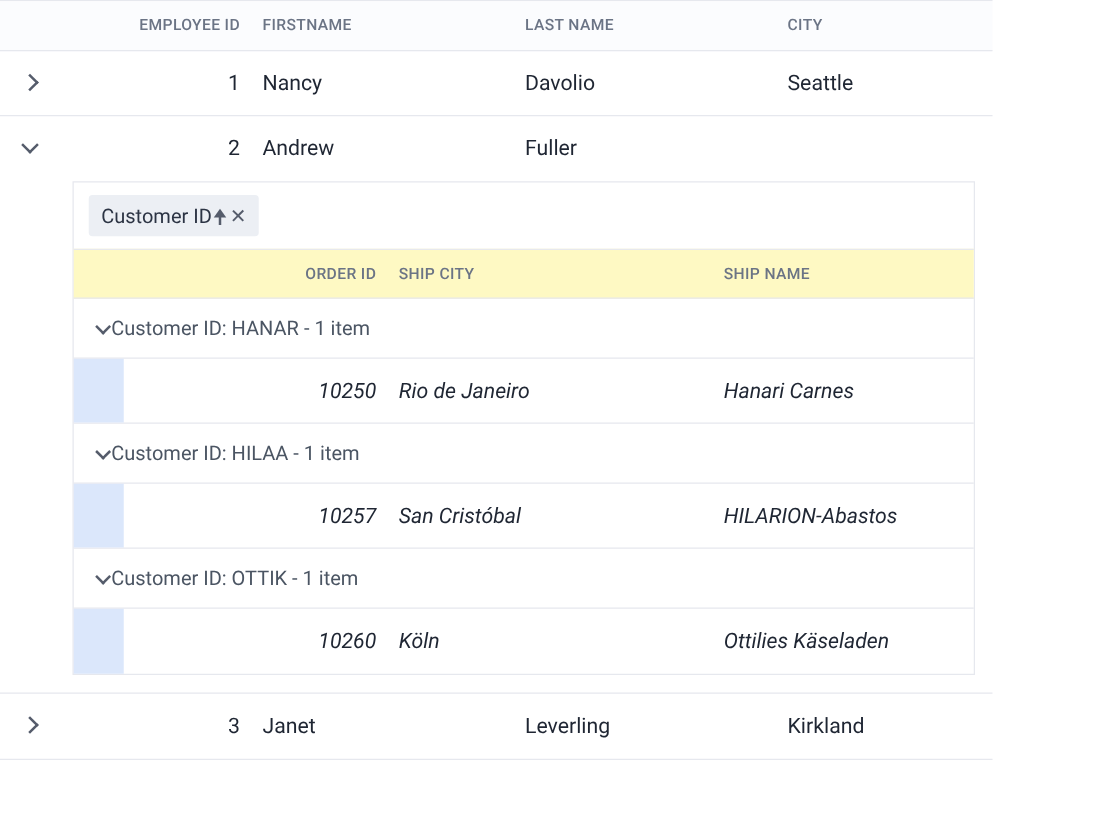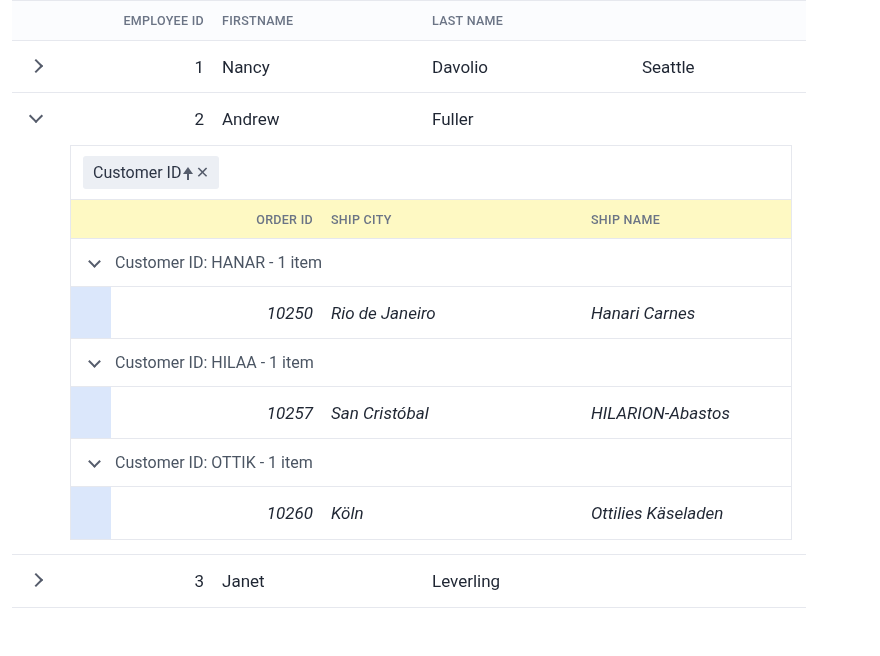--- a/index.html
+++ b/index.html
@@ -8,21 +8,20 @@
     font-family: -apple-system, BlinkMacSystemFont, "Segoe UI", Roboto, Helvetica, Arial, sans-serif;
     font-size: 16px;
     color: #1f2633;
     background: #fff;
   }
   .grid {
     width: 794px;
     border: 1px solid #e6e8ee;
     border-left: none;
     border-right: none;
-    margin-left: 12px;
   }
   .row {
     display: grid;
     grid-template-columns: 48px 162px 210px 210px 1fr;
     align-items: center;
     border-bottom: 1px solid #e6e8ee;
     min-height: 52px;
   }
   .header-row {
     min-height: 40px;
@@ -122,21 +121,20 @@
     align-items: center;
     min-height: 40px;
     border-top: 1px solid #e6e8ee;
     border-bottom: 1px solid #e6e8ee;
     background: #fef9c3;
   }
   .sub-header .header-cell { padding-left: 0; }
   .sub-group-row {
     display: flex;
     align-items: center;
-    gap: 14px;
     padding: 14px 12px 14px 16px;
     border-bottom: 1px solid #e6e8ee;
     font-size: 16px;
     color: #4b5563;
   }
   .sub-data-row {
     display: grid;
     grid-template-columns: 40px 20px 200px 260px 1fr;
     align-items: center;
     min-height: 52px;
@@ -168,20 +166,21 @@
 </head>
 <body>
 
 <div class="grid">
 
   <div class="row header-row">
     <div></div>
     <div class="header-cell right">EMPLOYEE ID</div>
     <div class="header-cell">FIRSTNAME</div>
     <div class="header-cell">LAST NAME</div>
+    <div class="header-cell">CITY</div>
   </div>
 
   <div class="row">
     <div class="expand-cell">
       <span class="chevron"></span>
     </div>
     <div class="cell right">1</div>
     <div class="cell">Nancy</div>
     <div class="cell">Davolio</div>
     <div class="cell">Seattle</div>
@@ -255,15 +254,16 @@
     </div>
   </div>
 
   <div class="row" style="border-bottom:none">
     <div class="expand-cell">
       <span class="chevron"></span>
     </div>
     <div class="cell right">3</div>
     <div class="cell">Janet</div>
     <div class="cell">Leverling</div>
+    <div class="cell">Kirkland</div>
   </div>
 
 </div>
 
 </body></html>

